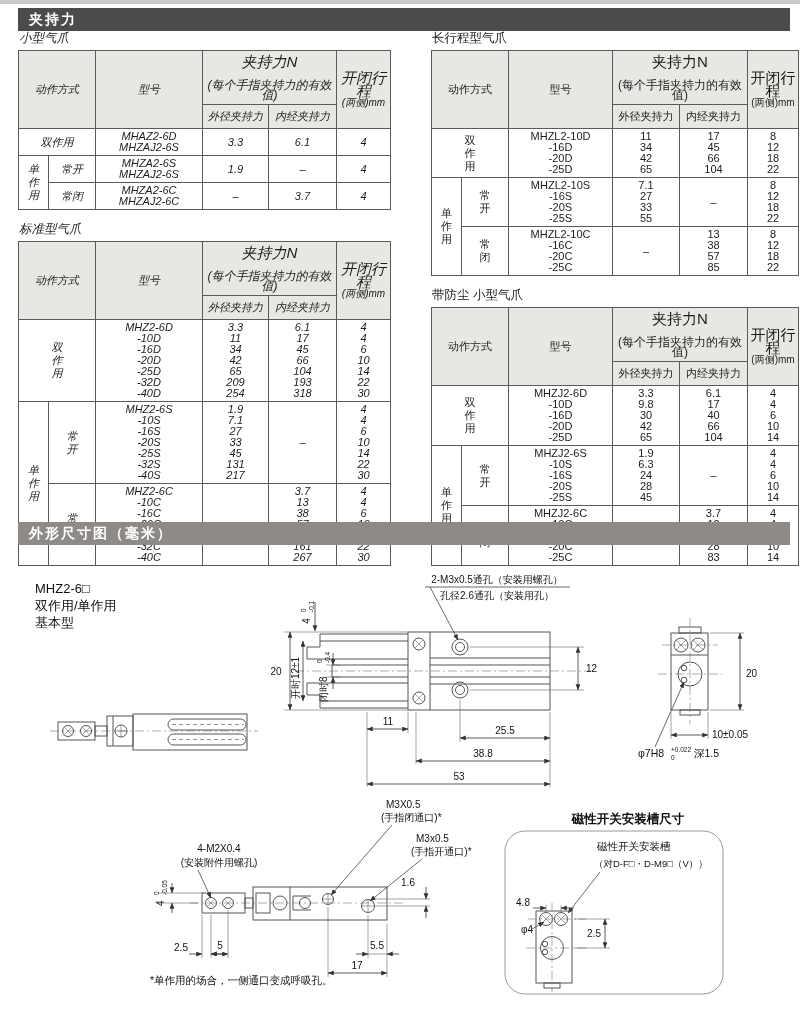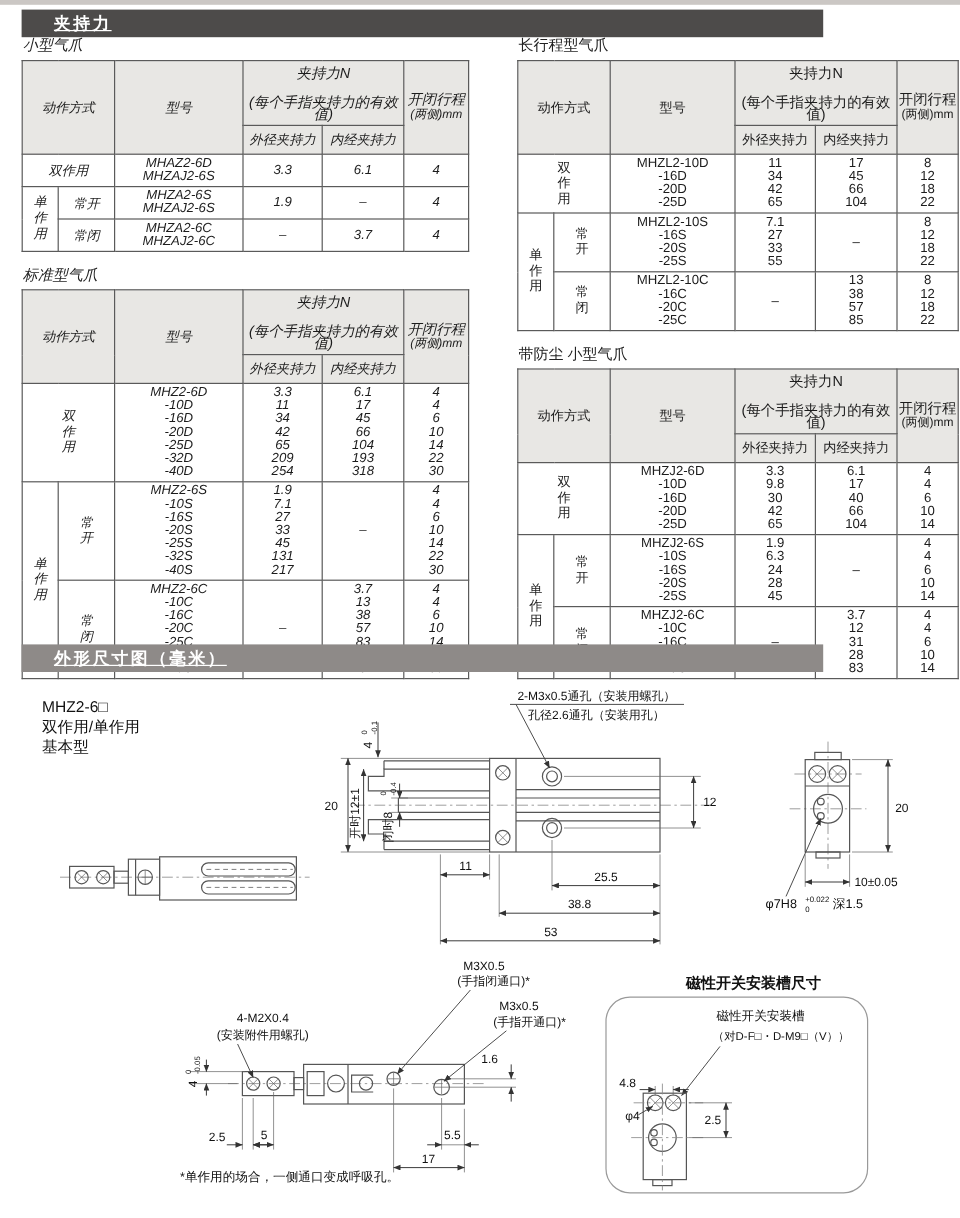--- a/index.html
+++ b/index.html
@@ -3,34 +3,34 @@
 <meta charset="utf-8">
 <style>
   html,body{margin:0;padding:0;}
   body{
     width:800px;height:1015px;position:relative;background:#ffffff;
     font-family:"Liberation Sans","DejaVu Sans",sans-serif;color:#1c1c1c;
     overflow:hidden;
   }
   .top-strip{position:absolute;left:0;top:0;width:800px;height:4px;background:#cbc7c4;}
   .bar{
-    position:absolute;left:18px;width:668px;height:23px;box-sizing:border-box;
+    position:absolute;left:18px;width:772px;height:23px;box-sizing:border-box;
     color:#ffffff;font-weight:bold;font-size:14px;line-height:23px;
-    padding-left:27px;letter-spacing:2px;text-decoration:underline;
+    padding-left:11px;letter-spacing:2px;
   }
   .bar1{top:8px;background:#4d4b4a;}
-  .bar2{top:537px;background:#8e8a88;}
+  .bar2{top:522px;background:#8e8a88;}
   .col-left{position:absolute;left:18px;top:30px;width:372px;font-style:italic;}
   .col-right{position:absolute;left:431px;top:30px;width:367px;}
   [data-table]{margin-bottom:11px;}
   .tbl-title{font-size:12.5px;margin:0 0 3px 1px;color:#222;}
   .datatbl{border-collapse:collapse;table-layout:fixed;width:100%;font-size:11px;color:#1c1c1c;}
   .datatbl th,.datatbl td{border:1px solid #5a5a5a;padding:2px 1px;text-align:center;vertical-align:middle;font-weight:normal;}
   .datatbl thead th{background:#e8e7e4;padding:4px 1px;}
-  .fl1{font-size:12px;line-height:13px;}
+  .fl1{font-size:15px;line-height:13px;}
   .fl2{font-size:12px;line-height:10px;margin-top:12px;}
   .fl3{font-size:10px;line-height:12px;}
   .ln{line-height:11px;font-size:11px;}
   .vt{width:13px;margin:0 auto;word-break:break-all;line-height:13px;text-align:center;}
   #drawsvg{position:absolute;left:0;top:560px;width:800px;height:455px;}
   
   .oln{stroke:#555;stroke-width:1;fill:none;}
   .thin{stroke:#666;stroke-width:0.6;fill:none;}
   .cln{stroke:#8a8a8a;stroke-width:0.7;fill:none;stroke-dasharray:9 3 2 3;}
   .dsh{stroke:#666;stroke-width:0.7;fill:none;stroke-dasharray:4 3;}

